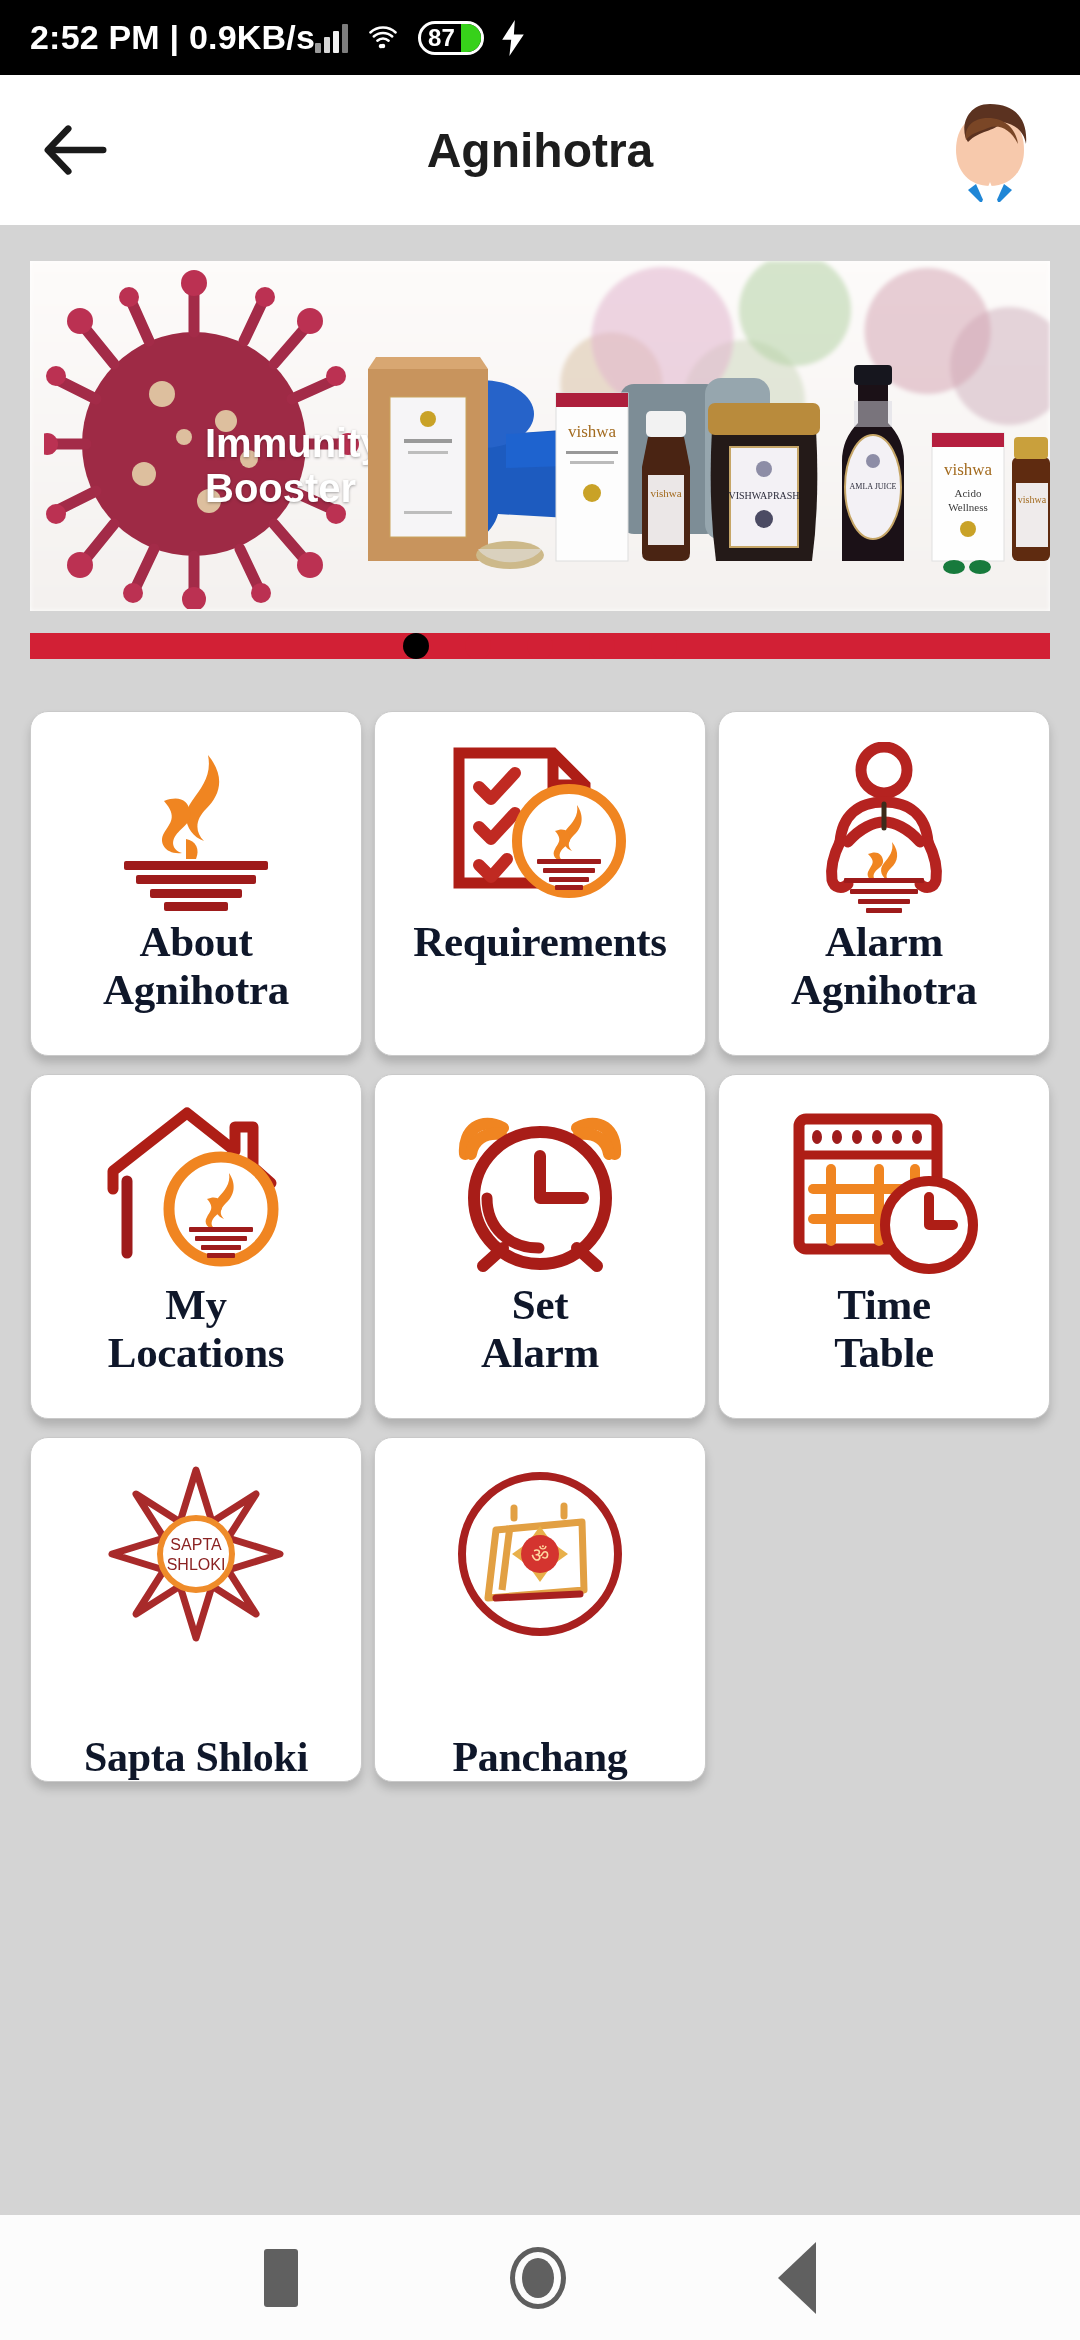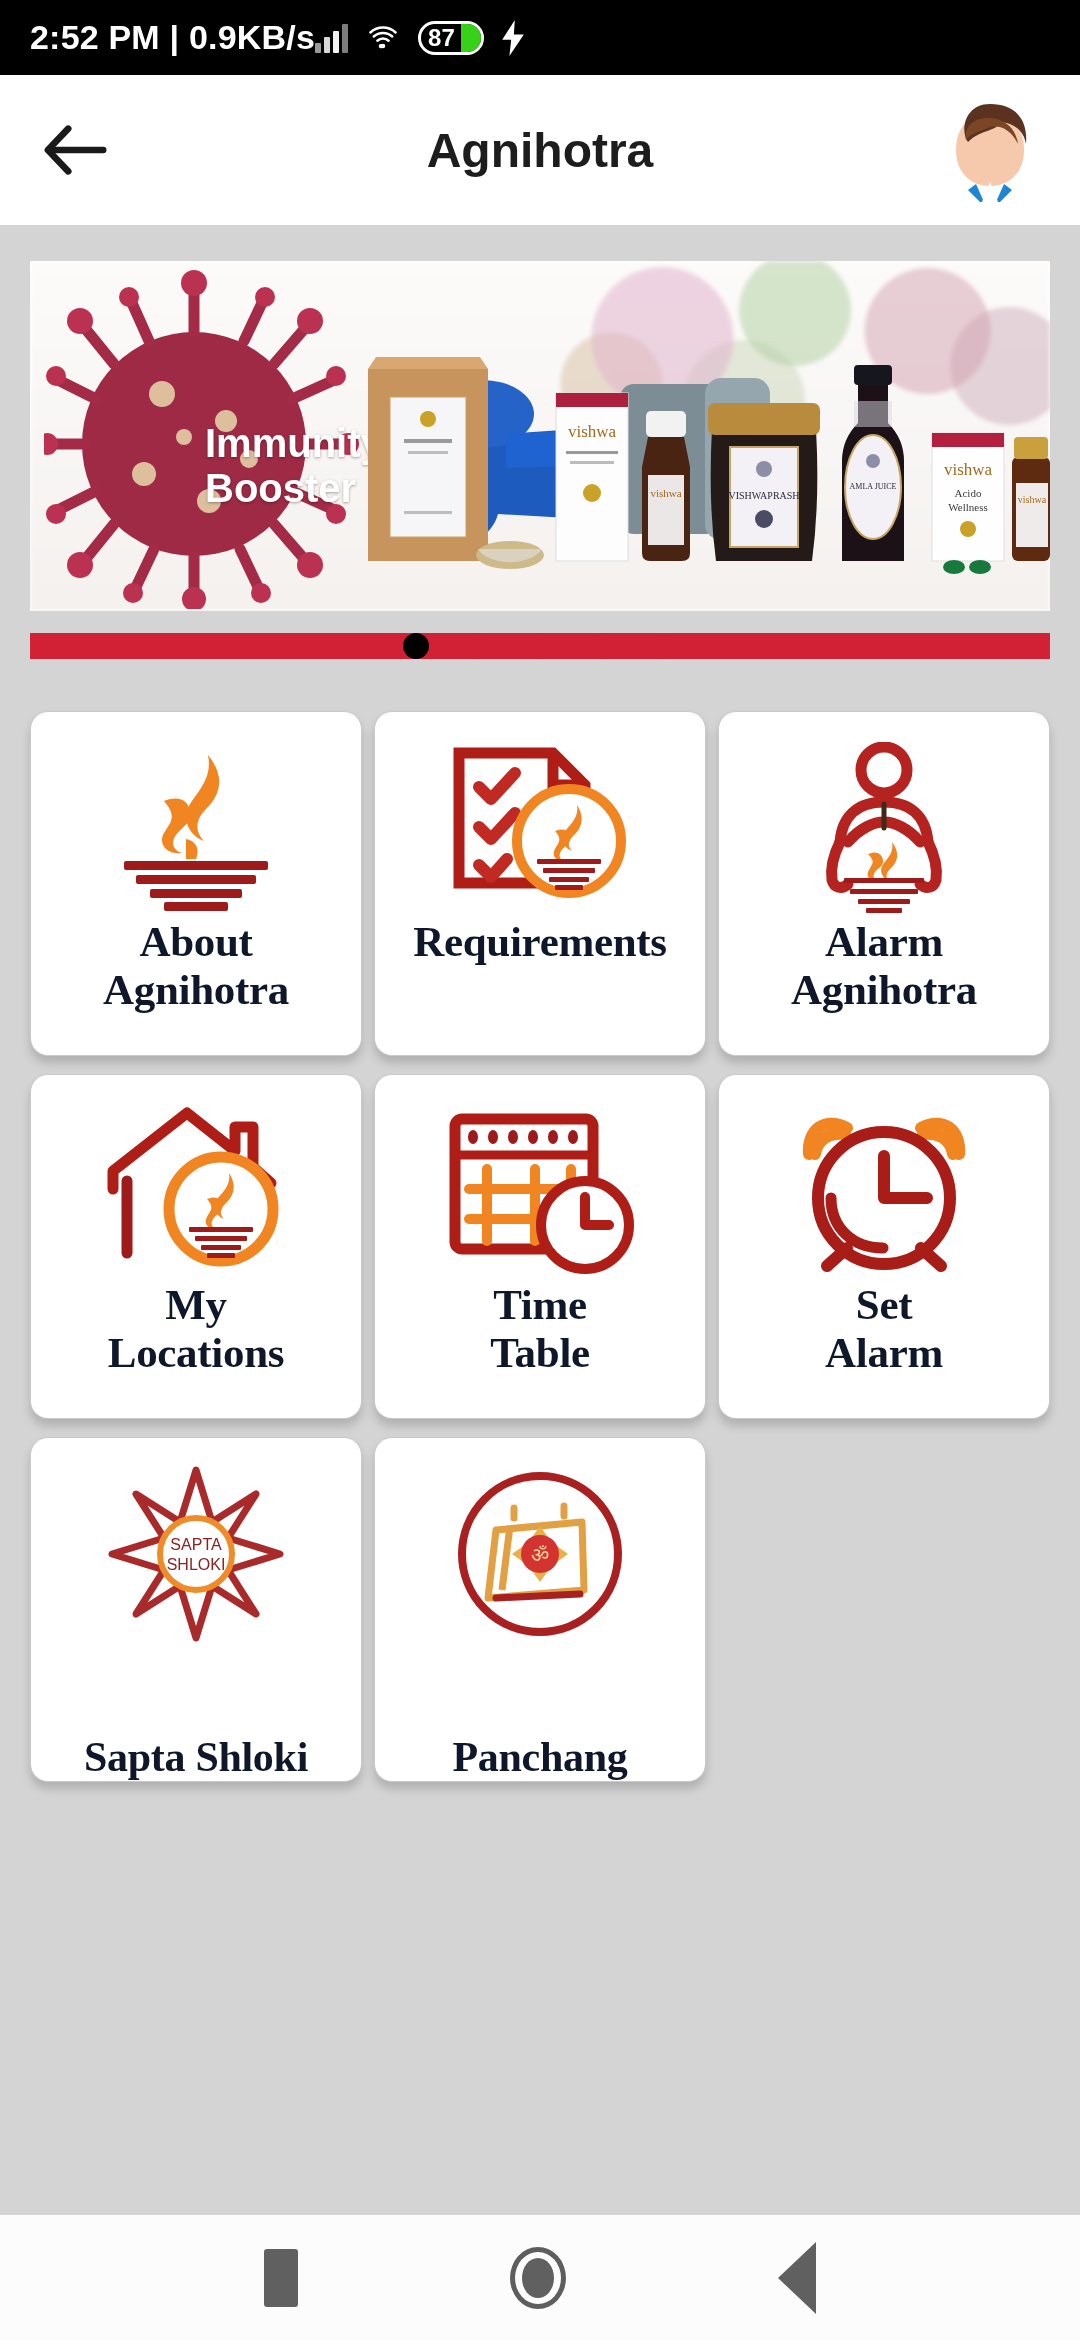--- a/index.html
+++ b/index.html
@@ -398,20 +398,40 @@
         </svg>
       </div>
       <div class="lbl">
         <div>My</div>
         <div>Locations</div>
       </div>
     </div>
 
     <div class="tile">
       <div class="ic">
+        <svg width="186" height="170" viewBox="0 0 186 170">
+          <path d="M18 48 C16 24 34 10 56 22" fill="none" stroke="#f08521" stroke-width="12" stroke-linecap="round"></path>
+          <path d="M24 48 C26 34 38 26 54 28" fill="none" stroke="#f08521" stroke-width="12" stroke-linecap="round"></path>
+          <path d="M168 48 C170 24 152 10 130 22" fill="none" stroke="#f08521" stroke-width="12" stroke-linecap="round"></path>
+          <path d="M162 48 C160 34 148 26 132 28" fill="none" stroke="#f08521" stroke-width="12" stroke-linecap="round"></path>
+          <circle cx="93" cy="92" r="66" fill="none" stroke="#a81d18" stroke-width="12"></circle>
+          <path d="M93 50 V92 H136" fill="none" stroke="#a81d18" stroke-width="12" stroke-linecap="round" stroke-linejoin="round"></path>
+          <path d="M40 92 C40 122 62 142 92 142" fill="none" stroke="#a81d18" stroke-width="11" stroke-linecap="round"></path>
+          <path d="M36 160 L56 142" stroke="#a81d18" stroke-width="12" stroke-linecap="round"></path>
+          <path d="M150 160 L130 142" stroke="#a81d18" stroke-width="12" stroke-linecap="round"></path>
+        </svg>
+      </div>
+      <div class="lbl">
+        <div>Set</div>
+        <div>Alarm</div>
+      </div>
+    </div>
+
+    <div class="tile">
+      <div class="ic">
         <svg width="190" height="168" viewBox="0 0 190 168">
           <rect x="10" y="12" width="138" height="130" rx="7" fill="none" stroke="#ae1e16" stroke-width="11"></rect>
           <path d="M10 48 H148" stroke="#ae1e16" stroke-width="9"></path>
           <g fill="#9e1b1b">
             <ellipse cx="28" cy="30" rx="5" ry="7"></ellipse>
               <ellipse cx="48" cy="30" rx="5" ry="7"></ellipse>
             <ellipse cx="68" cy="30" rx="5" ry="7"></ellipse>
               <ellipse cx="88" cy="30" rx="5" ry="7"></ellipse>
             <ellipse cx="108" cy="30" rx="5" ry="7"></ellipse>
               <ellipse cx="128" cy="30" rx="5" ry="7"></ellipse>
@@ -423,40 +443,20 @@
             <path d="M24 82 H140"></path>
               <path d="M24 112 H118"></path>
           </g>
           <circle cx="140" cy="118" r="44" fill="#fff" stroke="#ae1e16" stroke-width="10"></circle>
           <path d="M140 90 V118 H164" fill="none" stroke="#ae1e16" stroke-width="10" stroke-linecap="round" stroke-linejoin="round"></path>
         </svg>
       </div>
       <div class="lbl">
         <div>Time</div>
         <div>Table</div>
-      </div>
-    </div>
-
-    <div class="tile">
-      <div class="ic">
-        <svg width="186" height="170" viewBox="0 0 186 170">
-          <path d="M18 48 C16 24 34 10 56 22" fill="none" stroke="#f08521" stroke-width="12" stroke-linecap="round"></path>
-          <path d="M24 48 C26 34 38 26 54 28" fill="none" stroke="#f08521" stroke-width="12" stroke-linecap="round"></path>
-          <path d="M168 48 C170 24 152 10 130 22" fill="none" stroke="#f08521" stroke-width="12" stroke-linecap="round"></path>
-          <path d="M162 48 C160 34 148 26 132 28" fill="none" stroke="#f08521" stroke-width="12" stroke-linecap="round"></path>
-          <circle cx="93" cy="92" r="66" fill="none" stroke="#a81d18" stroke-width="12"></circle>
-          <path d="M93 50 V92 H136" fill="none" stroke="#a81d18" stroke-width="12" stroke-linecap="round" stroke-linejoin="round"></path>
-          <path d="M40 92 C40 122 62 142 92 142" fill="none" stroke="#a81d18" stroke-width="11" stroke-linecap="round"></path>
-          <path d="M36 160 L56 142" stroke="#a81d18" stroke-width="12" stroke-linecap="round"></path>
-          <path d="M150 160 L130 142" stroke="#a81d18" stroke-width="12" stroke-linecap="round"></path>
-        </svg>
-      </div>
-      <div class="lbl">
-        <div>Set</div>
-        <div>Alarm</div>
       </div>
     </div>
 
     <div class="tile r3">
       <div class="ic">
         <svg width="176" height="176" viewBox="0 0 176 176">
           <g fill="none" stroke="#a82a2a" stroke-width="7" stroke-linejoin="round">
             <polygon points="88,4 104,56 72,56"></polygon>
             <polygon points="172,88 120,104 120,72"></polygon>
             <polygon points="88,172 72,120 104,120"></polygon>

